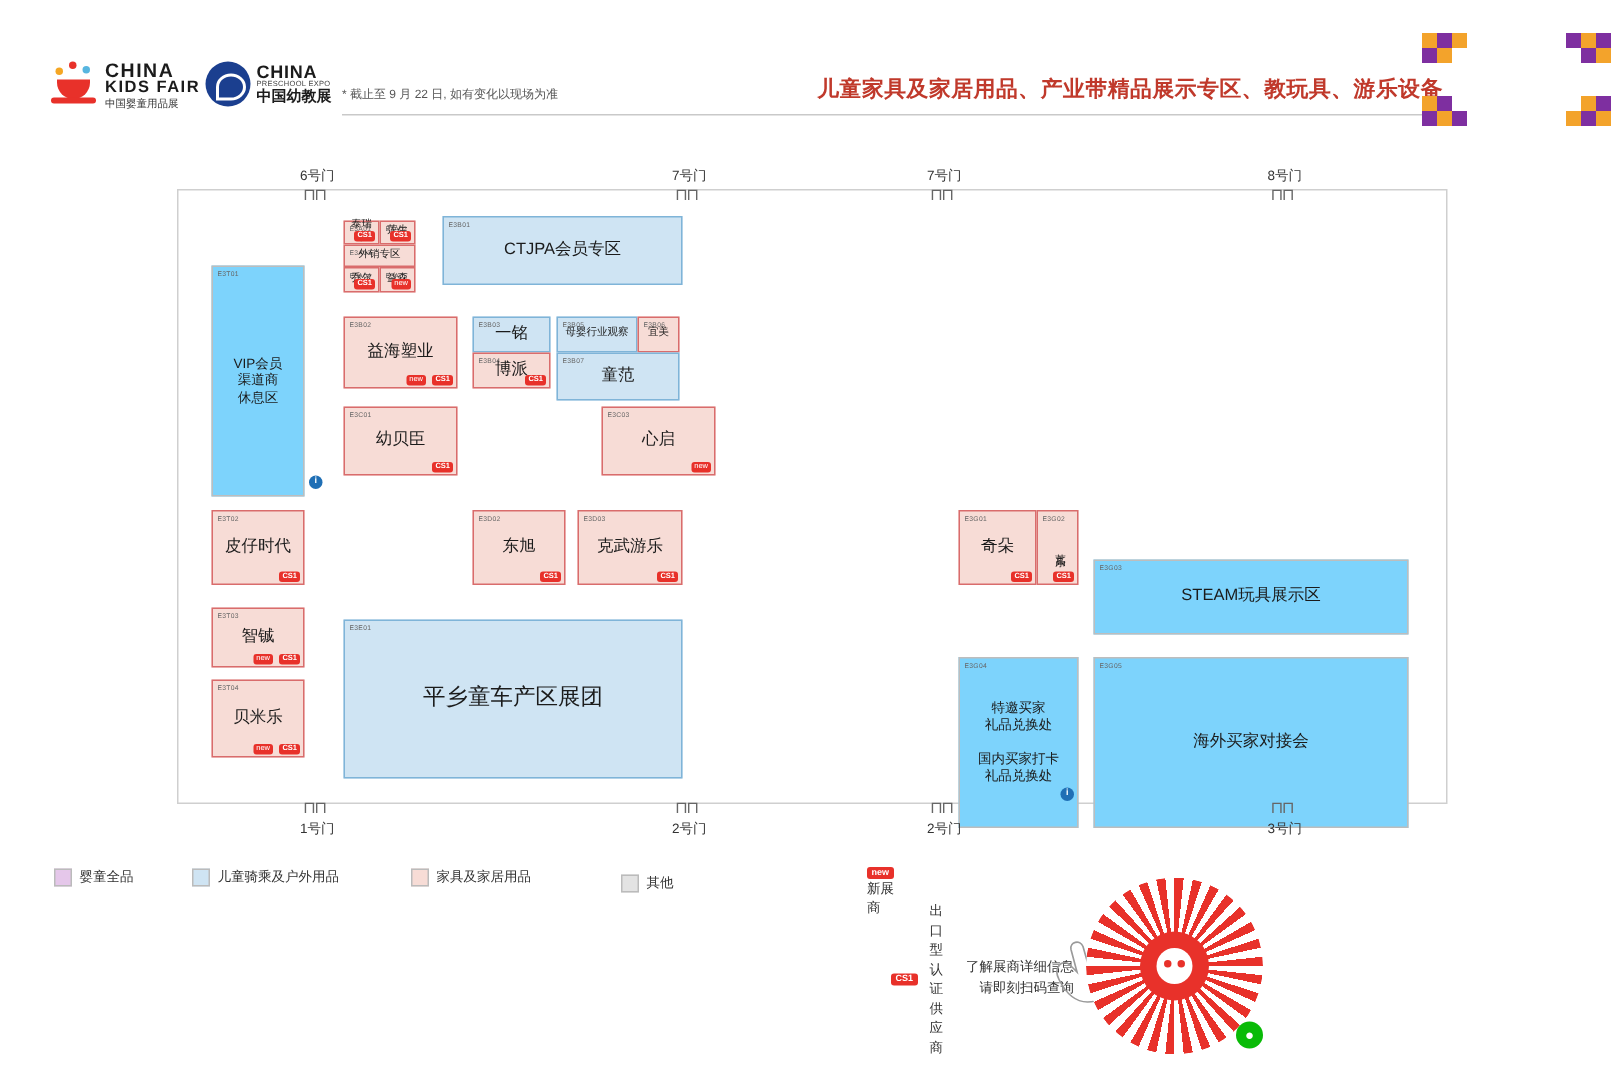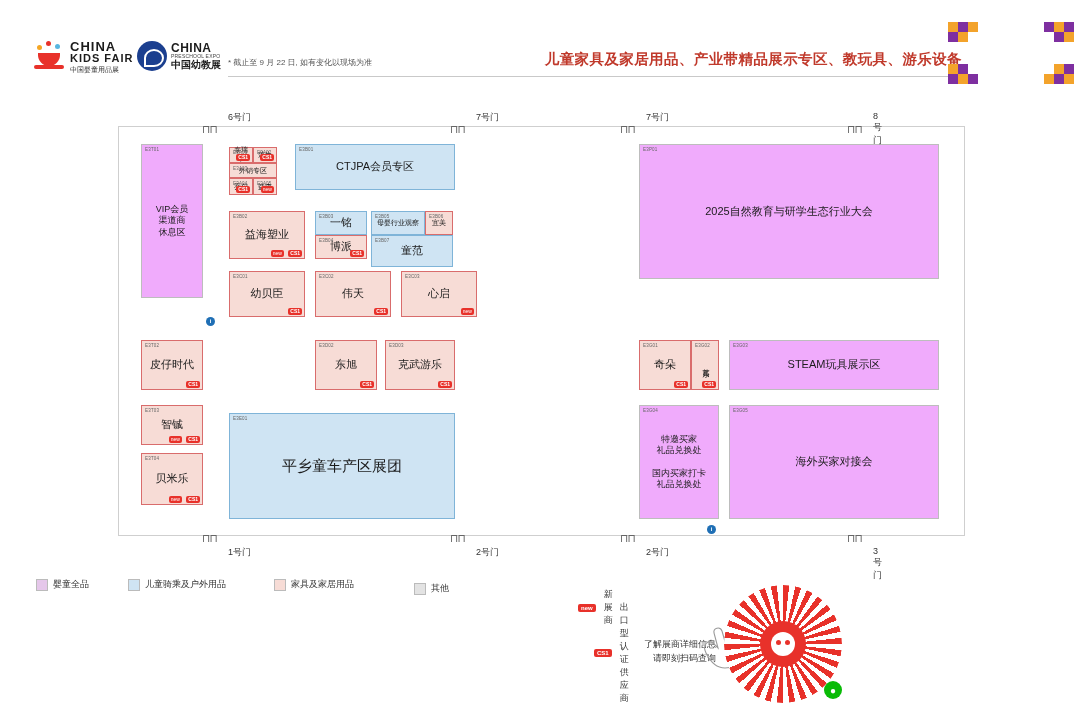--- a/index.html
+++ b/index.html
@@ -44,33 +44,33 @@
   .ck{position:absolute;width:10px;height:10px;}
   .ck.o{background:#f3a32b;}
   .ck.p{background:#7e2fa0;}
 
   .edge-right{position:absolute;right:0;top:398px;width:14px;height:114px;background:#e8312a;border-radius:8px 0 0 8px;}
 
   
   .map{position:absolute;left:118px;top:126px;width:845px;height:408px;border:1px solid #cfcfcf;background:#fff;}
   .booth{position:absolute;box-sizing:border-box;border:1px solid #d96c6c;background:#f7dcd6;}
   .booth.blue{border-color:#7fb4d8;background:#cfe4f3;}
-  .booth.white{border:1px solid #bdbdbd;background:#f0abfc;}
+  .booth.white{border:1px solid #bdbdbd;background:#7dd3fc;margin-top:33px;}
   .booth .code{position:absolute;left:3px;top:2px;font-size:4.5px;color:#666;letter-spacing:.2px;}
   .booth .nm{position:absolute;left:0;right:0;top:50%;transform:translateY(-50%);text-align:center;font-size:11px;color:#1b1b1b;line-height:1.25;padding:0 2px;}
   .booth .nm.sm{font-size:9px;}
   .booth .nm.xs{font-size:7px;}
   .booth .nm.vert{writing-mode:vertical-rl;text-orientation:upright;display:inline-block;position:absolute;left:50%;transform:translate(-50%,-50%);letter-spacing:1px;}
   .booth .nm.big{font-size:15px;}
   .tag{position:absolute;font-size:5px;color:#fff;border-radius:2px;padding:0 2px;line-height:7px;height:7px;}
   .tag.new{background:#e8312a;}
   .tag.cs1{background:#e8312a;font-weight:bold;}
 
   
-  .door-label{position:absolute;font-size:9px;color:#333;margin-left:28px;}
+  .door-label{position:absolute;font-size:9px;color:#333;}
   .door-mark{position:absolute;font-size:11px;color:#666;letter-spacing:-1px;}
   .info-dot{position:absolute;width:9px;height:9px;border-radius:50%;background:#1f6fb5;color:#fff;font-size:6px;line-height:9px;text-align:center;font-weight:bold;}
 
   
   .legend{position:absolute;left:36px;top:578px;width:620px;font-size:9px;color:#333;}
   .lg{position:absolute;display:flex;align-items:center;justify-content:space-between;}
   .sw{width:10px;height:10px;margin-right:5px;border:1px solid #bbb;}
   .legend2{position:absolute;left:578px;top:578px;font-size:9px;color:#333;}
   .lgbadge{position:absolute;display:flex;align-items:center;}
   .badge{font-size:6px;color:#fff;background:#e8312a;border-radius:2px;padding:1px 3px;margin-right:8px;font-weight:bold;}
@@ -210,25 +210,20 @@
       </div>
       <div class="booth blue" style="left: 252px; top: 108px; width: 82px; height: 32px;">
         <div class="code">E3B07</div>
         <div class="nm" style="white-space: pre-line;">童范</div>
       </div>
       <div class="booth" style="left: 110px; top: 144px; width: 76px; height: 46px;">
         <div class="code">E3C01</div>
         <div class="nm" style="white-space: pre-line;">幼贝臣</div>
         <div class="tag cs1" style="right: 2px; bottom: 1px;">CS1</div>
       </div>
-      <div class="booth" style="left: 196px; top: 144px; width: 76px; height: 46px;">
-        <div class="code">E3C02</div>
-        <div class="nm" style="white-space: pre-line;">伟天</div>
-        <div class="tag cs1" style="right: 2px; bottom: 1px;">CS1</div>
-      </div>
       <div class="booth" style="left: 282px; top: 144px; width: 76px; height: 46px;">
         <div class="code">E3C03</div>
         <div class="nm" style="white-space: pre-line;">心启</div>
         <div class="tag new" style="right: 2px; bottom: 1px;">new</div>
       </div>
       <div class="booth" style="left: 22px; top: 213px; width: 62px; height: 50px;">
         <div class="code">E3T02</div>
         <div class="nm" style="white-space: pre-line;">皮仔时代</div>
         <div class="tag cs1" style="right: 2px; bottom: 1px;">CS1</div>
       </div>
@@ -250,24 +245,20 @@
       </div>
       <div class="booth" style="left: 22px; top: 326px; width: 62px; height: 52px;">
         <div class="code">E3T04</div>
         <div class="nm" style="white-space: pre-line;">贝米乐</div>
         <div class="tag cs1" style="right: 2px; bottom: 1px;">CS1</div>
         <div class="tag new" style="right: 20px; bottom: 1px;">new</div>
       </div>
       <div class="booth blue" style="left: 110px; top: 286px; width: 226px; height: 106px;">
         <div class="code">E3E01</div>
         <div class="nm big" style="white-space: pre-line;">平乡童车产区展团</div>
-      </div>
-      <div class="booth white" style="left: 520px; top: 17px; width: 300px; height: 135px;">
-        <div class="code">E3P01</div>
-        <div class="nm" style="white-space: pre-line;">2025自然教育与研学生态行业大会</div>
       </div>
       <div class="booth" style="left: 520px; top: 213px; width: 52px; height: 50px;">
         <div class="code">E3G01</div>
         <div class="nm" style="white-space: pre-line;">奇朵</div>
         <div class="tag cs1" style="right: 2px; bottom: 1px;">CS1</div>
       </div>
       <div class="booth" style="left: 572px; top: 213px; width: 28px; height: 50px;">
         <div class="code">E3G02</div>
         <div class="nm xs vert" style="white-space: pre-line;">艺高乐</div>
         <div class="tag cs1" style="right: 2px; bottom: 1px;">CS1</div>
@@ -323,21 +314,21 @@
       <div class="lg" style="left: 238px; top: 0px;">
         <span class="sw" style="background: rgb(247, 220, 214);"></span>
         <span>家具及家居用品</span>
       </div>
       <div class="lg" style="left: 378px; top: 4px;">
         <span class="sw" style="background: rgb(227, 227, 227);"></span>
         <span>其他</span>
       </div>
     </div>
   <div class="legend2" id="legend2">
-      <div class="lgbadge" style="left: 0px; top: 10px;">
+      <div class="lgbadge" style="left: 0px; top: 0px; flex-direction: column;">
         <span class="badge">new</span>
         <span>新展商</span>
       </div>
       <div class="lgbadge" style="left: 16px; top: 23px;">
         <span class="badge">CS1</span>
         <span>出口型认证供应商</span>
       </div>
     </div>
 
   <div class="qrtext">

